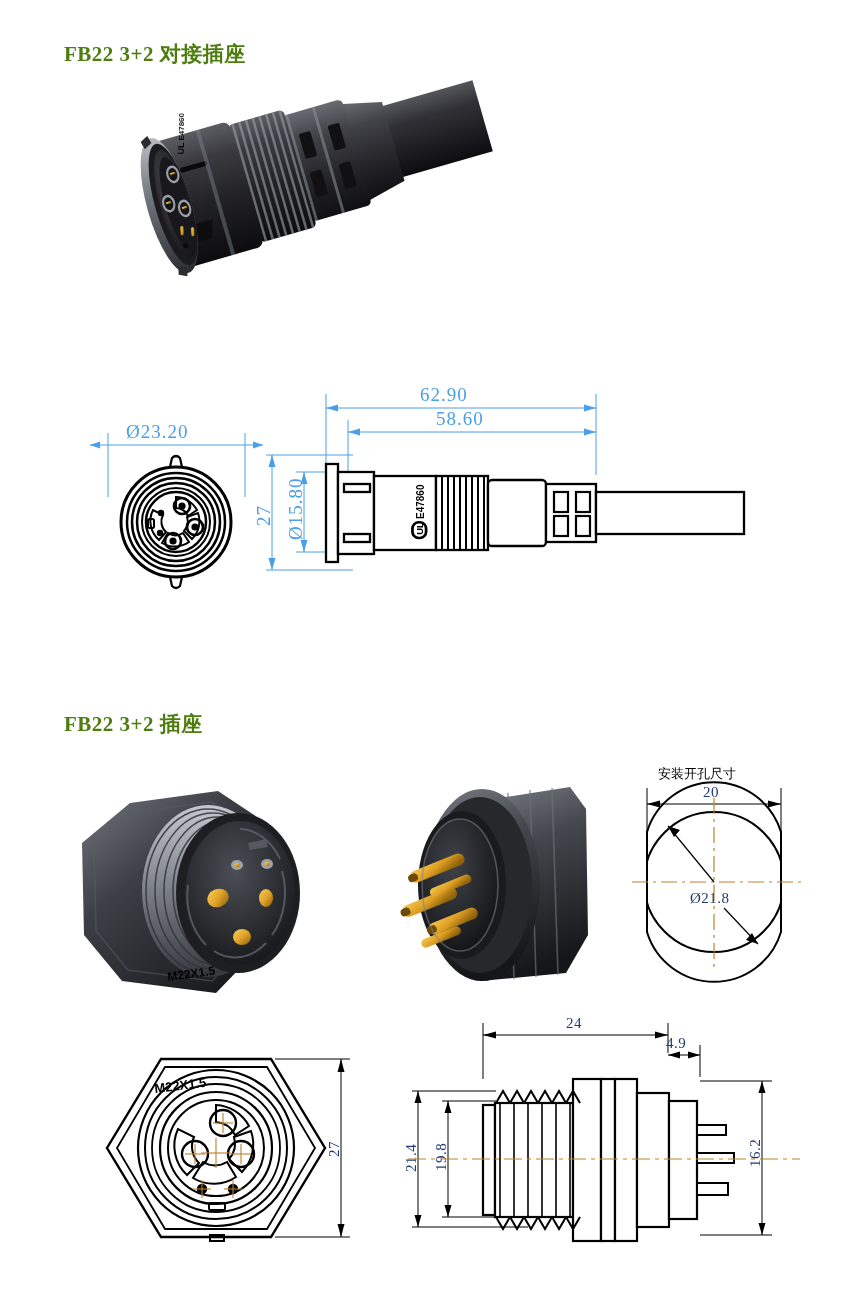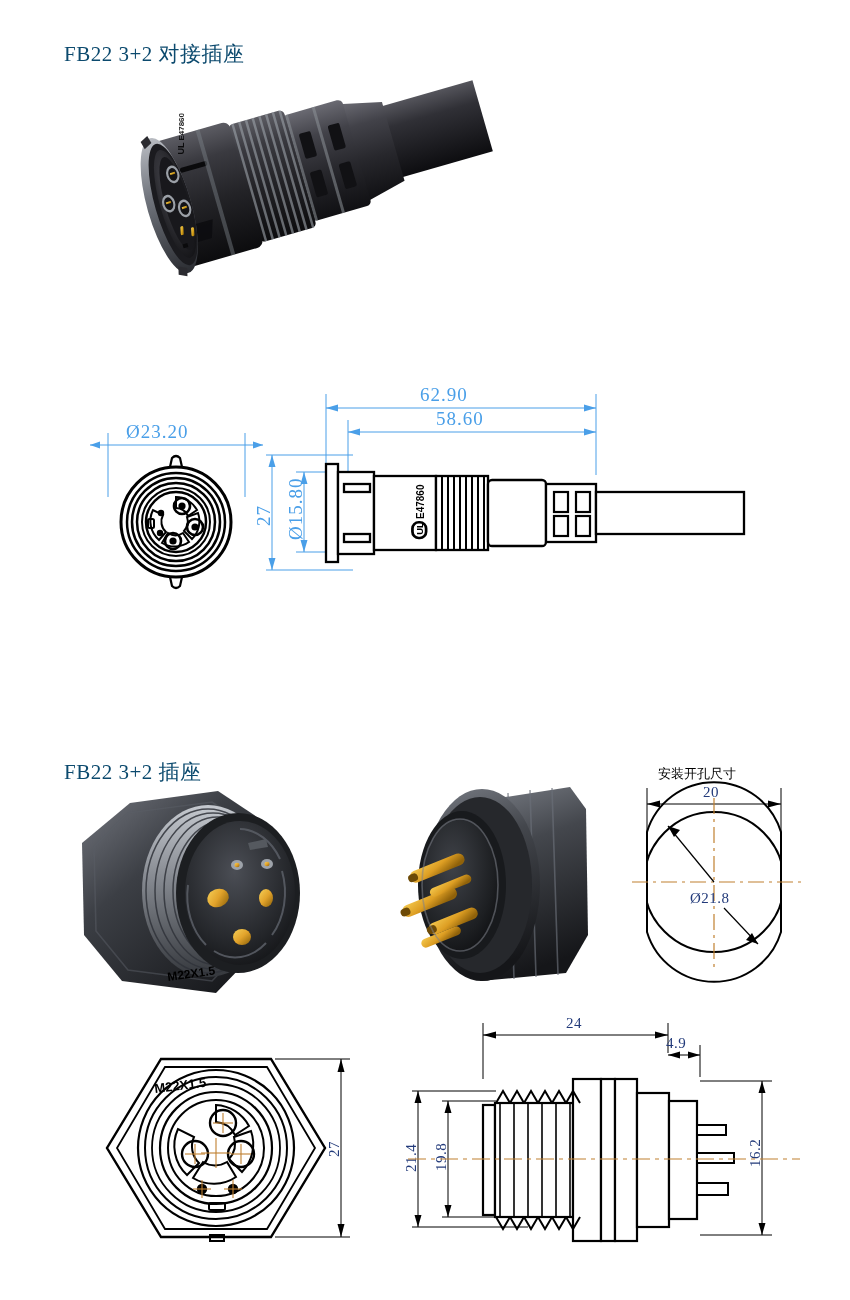--- a/index.html
+++ b/index.html
@@ -9,28 +9,28 @@
     background:#ffffff;
     font-family:"Liberation Serif", serif;
     position:relative;
     overflow:hidden;
   }
   .page { position:absolute; inset:0; }
 
   .sec-title {
     position:absolute;
     font-family:"Liberation Serif", serif;
-    font-weight:normal;
+    font-weight:bold;
     font-size:21px;
-    color:#0c4a6e;
+    color:#4d7c0f;
     letter-spacing:0.5px;
     white-space:nowrap;
   }
   #title-1 { left:64px; top:40px; }
-  #title-2 { left:64px; top:710px;margin-top:48px; }
+  #title-2 { left:64px; top:710px; }
 
   svg { display:block; }
   .svg-abs { position:absolute; }
 
   .dimtext-blue { fill:#4a9fe8; font-family:"Liberation Serif", serif; font-size:19px; letter-spacing:1px; }
   .dimtext-dark { fill:#223a7a; font-family:"Liberation Serif", serif; font-size:15px; letter-spacing:0.5px; }
   .cn-label { fill:#000; font-family:"DejaVu Sans", sans-serif; font-size:13px; }
   .marktext { fill:#000; font-family:"Liberation Sans", sans-serif; font-weight:bold; }
 </style>
 </head>

